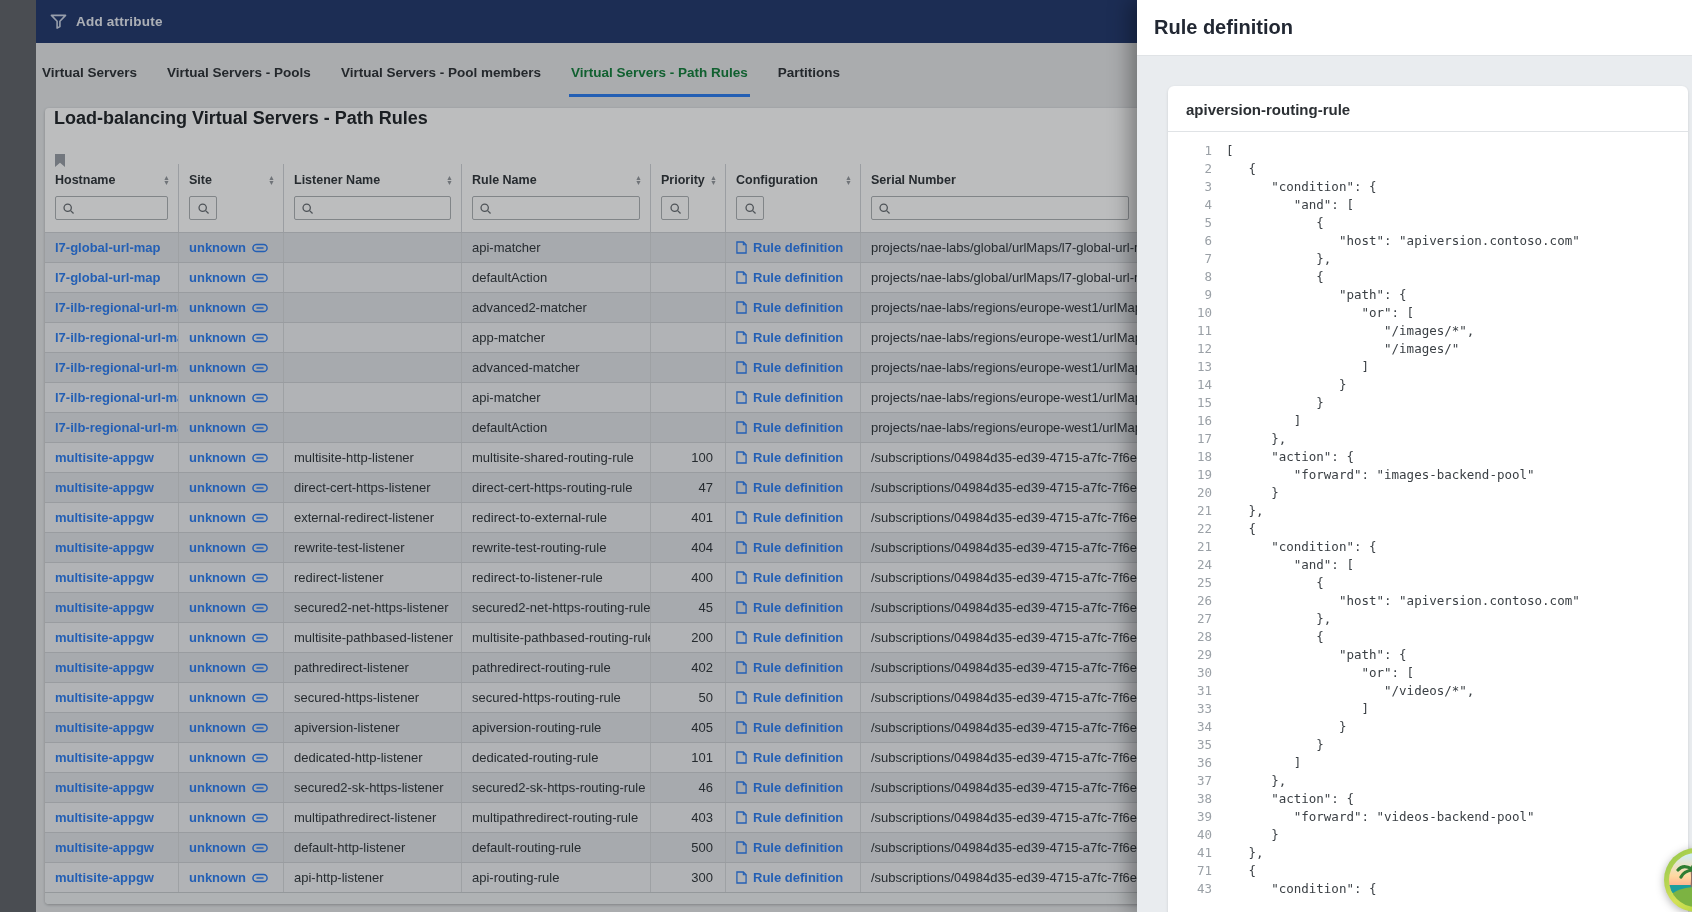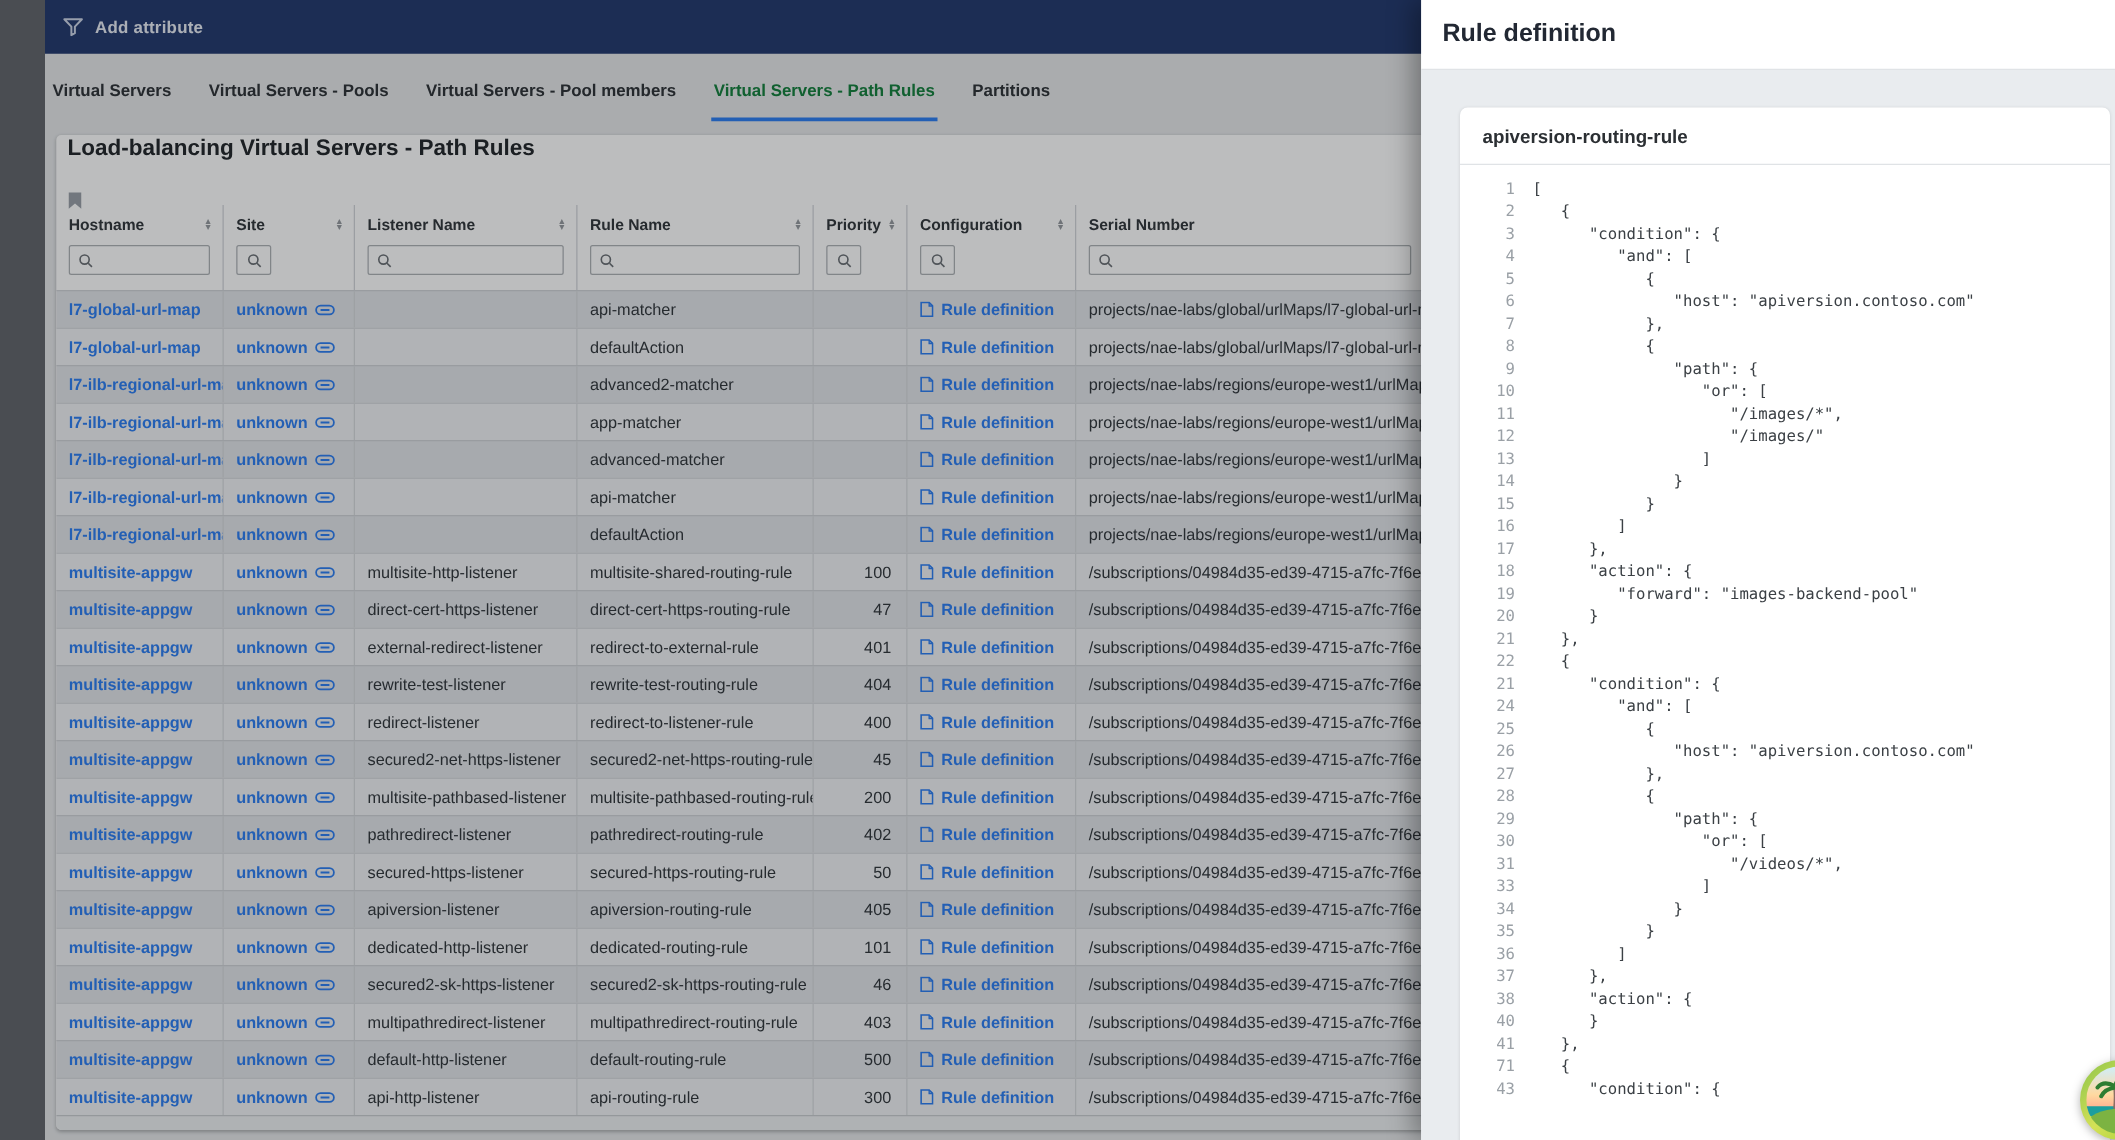--- a/index.html
+++ b/index.html
@@ -1145,20 +1145,21 @@
             <div class="code-line"><span class="ln">28</span><span class="ct">            {</span></div>
             <div class="code-line"><span class="ln">29</span><span class="ct">               "path": {</span></div>
             <div class="code-line"><span class="ln">30</span><span class="ct">                  "or": [</span></div>
             <div class="code-line"><span class="ln">31</span><span class="ct">                     "/videos/*",</span></div>
             <div class="code-line"><span class="ln">33</span><span class="ct">                  ]</span></div>
             <div class="code-line"><span class="ln">34</span><span class="ct">               }</span></div>
             <div class="code-line"><span class="ln">35</span><span class="ct">            }</span></div>
             <div class="code-line"><span class="ln">36</span><span class="ct">         ]</span></div>
             <div class="code-line"><span class="ln">37</span><span class="ct">      },</span></div>
             <div class="code-line"><span class="ln">38</span><span class="ct">      "action": {</span></div>
+            <div class="code-line"><span class="ln">39</span><span class="ct">         "forward": "videos-backend-pool"</span></div>
             <div class="code-line"><span class="ln">40</span><span class="ct">      }</span></div>
             <div class="code-line"><span class="ln">41</span><span class="ct">   },</span></div>
             <div class="code-line"><span class="ln">71</span><span class="ct">   {</span></div>
             <div class="code-line"><span class="ln">43</span><span class="ct">      "condition": {</span></div>
           </div>
       </div>
       <div class="vscroll">
         <div class="scroll-arrow up">▲</div>
         <div class="thumb"></div>
         <div class="scroll-arrow down">▼</div>

